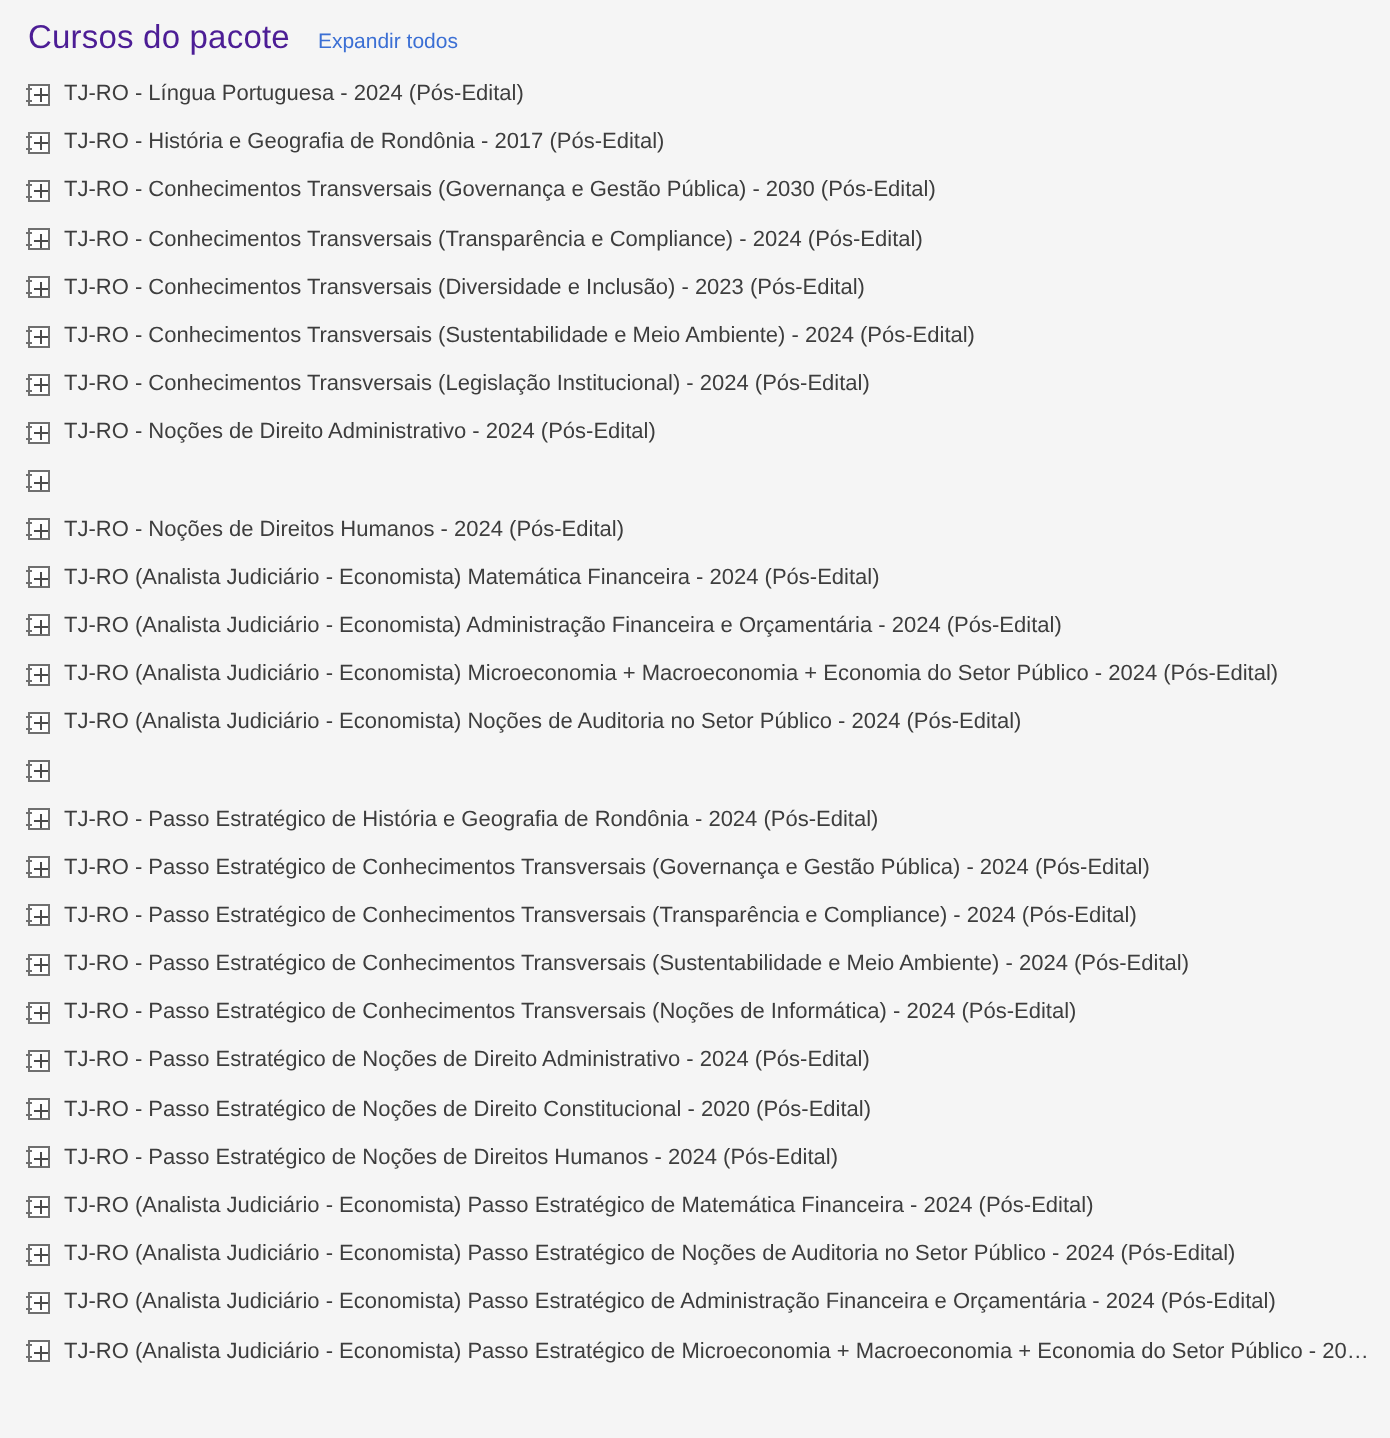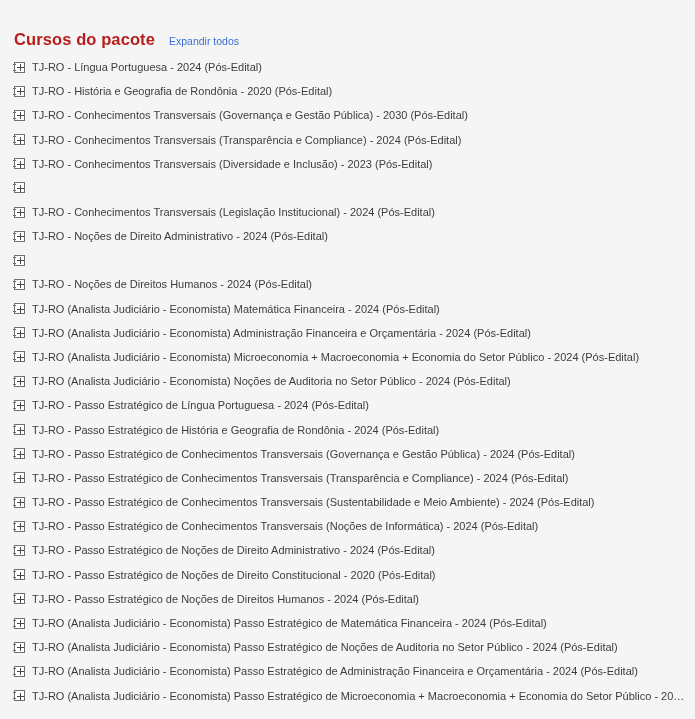--- a/index.html
+++ b/index.html
@@ -20,24 +20,23 @@
     padding: 8px 0 0 0;
   }
   .panel-header {
     display: flex;
     align-items: baseline;
     gap: 14px;
     padding: 2px 0 6px 14px;
   }
   .panel-title {
     font-size: 16.5px;
-    font-weight: bold;
-    color: #b91c1c;
+    font-weight: normal;
+    color: #4c1d95;
     letter-spacing: 0.1px;
-    margin-top: 20px;
   }
   .expand-all {
     font-size: 10.5px;
     color: #3b6fd4;
     text-decoration: none;
     cursor: pointer;
   }
 
   .course-list {
     margin: 0;
@@ -116,21 +115,21 @@
           <span class="tick-top"></span>
           <span class="tick-bottom"></span>
         </span>
         <span class="course-name">TJ-RO - Língua Portuguesa - 2024 (Pós-Edital)</span>
       </li>
       <li class="course-row">
         <span class="toggle-icon">
           <span class="tick-top"></span>
           <span class="tick-bottom"></span>
         </span>
-        <span class="course-name">TJ-RO - História e Geografia de Rondônia - 2020 (Pós-Edital)</span>
+        <span class="course-name">TJ-RO - História e Geografia de Rondônia - 2017 (Pós-Edital)</span>
       </li>
       <li class="course-row">
         <span class="toggle-icon">
           <span class="tick-top"></span>
           <span class="tick-bottom"></span>
         </span>
         <span class="course-name">TJ-RO - Conhecimentos Transversais (Governança e Gestão Pública) - 2030 (Pós-Edital)</span>
       </li>
       <li class="course-row">
         <span class="toggle-icon">
@@ -144,20 +143,21 @@
           <span class="tick-top"></span>
           <span class="tick-bottom"></span>
         </span>
         <span class="course-name">TJ-RO - Conhecimentos Transversais (Diversidade e Inclusão) - 2023 (Pós-Edital)</span>
       </li>
       <li class="course-row">
         <span class="toggle-icon">
           <span class="tick-top"></span>
           <span class="tick-bottom"></span>
         </span>
+        <span class="course-name">TJ-RO - Conhecimentos Transversais (Sustentabilidade e Meio Ambiente) - 2024 (Pós-Edital)</span>
       </li>
       <li class="course-row">
         <span class="toggle-icon">
           <span class="tick-top"></span>
           <span class="tick-bottom"></span>
         </span>
         <span class="course-name">TJ-RO - Conhecimentos Transversais (Legislação Institucional) - 2024 (Pós-Edital)</span>
       </li>
       <li class="course-row">
         <span class="toggle-icon">
@@ -205,21 +205,20 @@
           <span class="tick-top"></span>
           <span class="tick-bottom"></span>
         </span>
         <span class="course-name">TJ-RO (Analista Judiciário - Economista) Noções de Auditoria no Setor Público - 2024 (Pós-Edital)</span>
       </li>
       <li class="course-row">
         <span class="toggle-icon">
           <span class="tick-top"></span>
           <span class="tick-bottom"></span>
         </span>
-        <span class="course-name">TJ-RO - Passo Estratégico de Língua Portuguesa - 2024 (Pós-Edital)</span>
       </li>
       <li class="course-row">
         <span class="toggle-icon">
           <span class="tick-top"></span>
           <span class="tick-bottom"></span>
         </span>
         <span class="course-name">TJ-RO - Passo Estratégico de História e Geografia de Rondônia - 2024 (Pós-Edital)</span>
       </li>
       <li class="course-row">
         <span class="toggle-icon">

